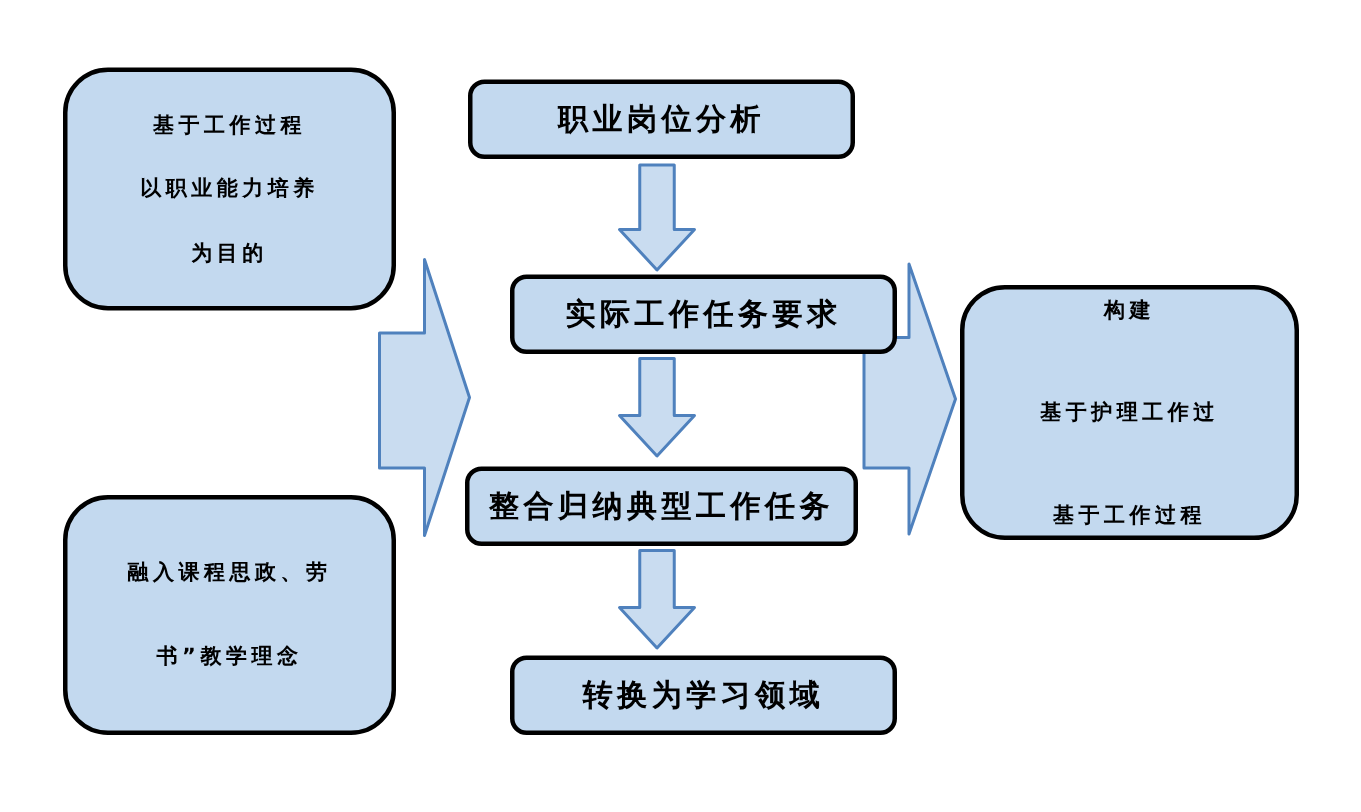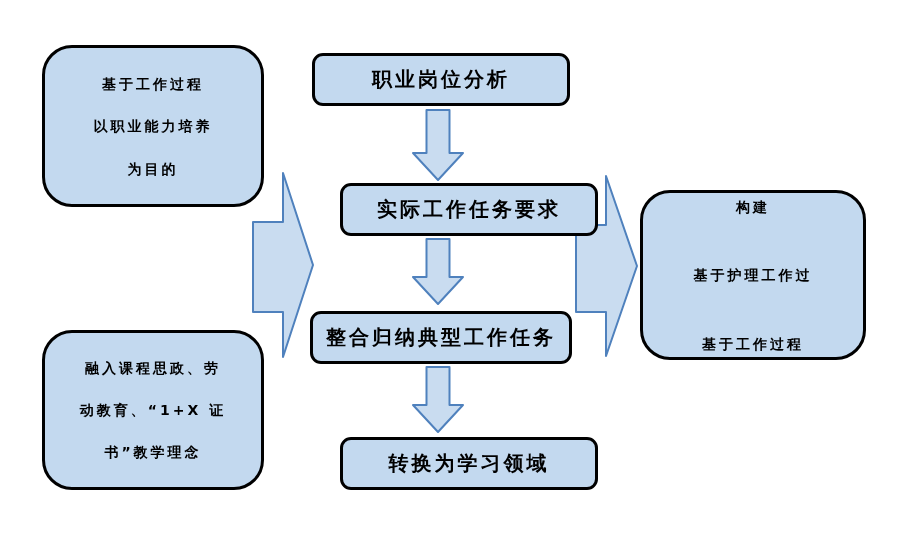--- a/index.html
+++ b/index.html
@@ -59,21 +59,20 @@
   </svg>
 
   <div class="box side-box" id="principle-box-1">
     <div class="line">基于工作过程</div>
     <div class="line">以职业能力培养</div>
     <div class="line">为目的</div>
   </div>
 
   <div class="box side-box" id="principle-box-2">
     <div class="line">融入课程思政、劳</div>
-    <div class="line">动教育、“1+X 证</div>
     <div class="line">书”教学理念</div>
   </div>
 
   <div class="box proc-box" id="process-box-1">
     <div class="line">职业岗位分析</div>
   </div>
 
   <div class="box proc-box" id="process-box-2">
     <div class="line">实际工作任务要求</div>
   </div>

